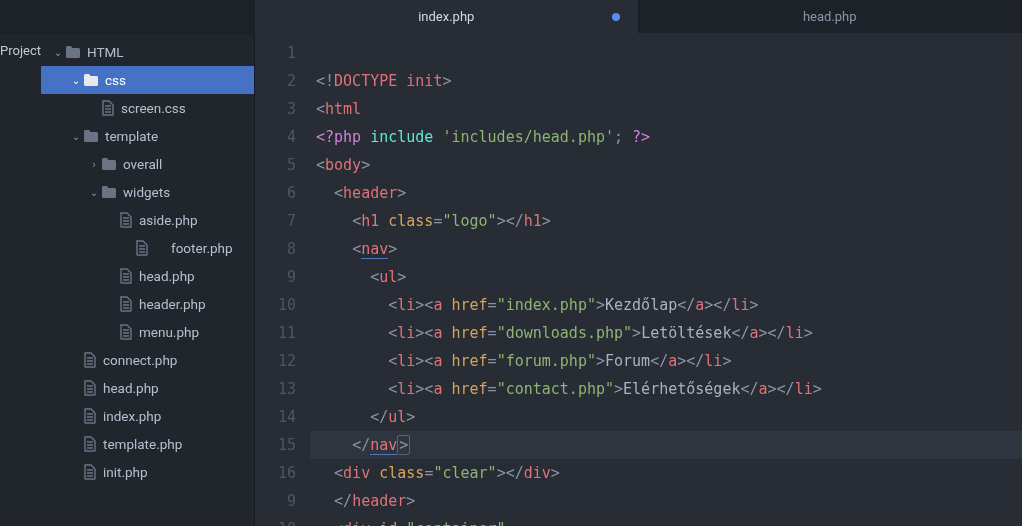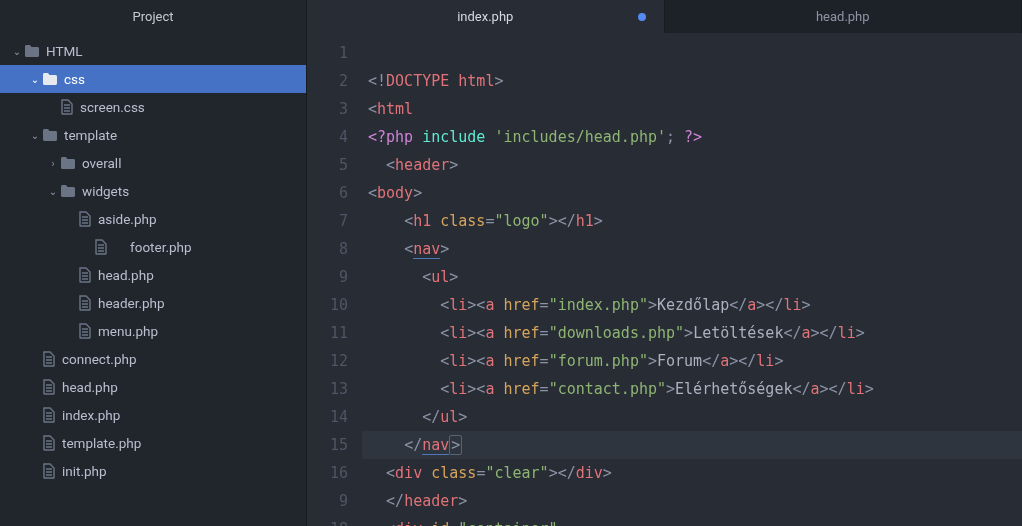--- a/index.html
+++ b/index.html
@@ -9,25 +9,26 @@
   color: #9aa2b1;
   width: 1022px;
   height: 526px;
   overflow: hidden;
   font-size: 14px;
 }
 .app { display: flex; height: 100%; }
 
 
 .sidebar {
-  width: 307px;
+  width: 255px;
   background: #21262d;
   border-right: 1px solid #181c22;
   display: flex;
-  flex-direction: column;
+  flex-direction: row;
+  margin-top: 34px;
 }
 .sidebar-header {
   height: 33px;
   color: #c4c9d4;
   text-align: center;
   line-height: 33px;
   font-size: 13px;
   background: #21262d;
 }
 .tree {
@@ -334,25 +335,25 @@
           <div>12</div>
           <div>13</div>
           <div>14</div>
           <div>15</div>
           <div>16</div>
           <div>9</div>
           <div>18</div>
         </div>
       <div class="code" id="code">
           <div class="code-line"></div>
-          <div class="code-line"><span class="t-punct">&lt;!</span><span class="t-tag">DOCTYPE html</span><span class="t-punct">&gt;</span></div>
+          <div class="code-line"><span class="t-punct">&lt;!</span><span class="t-tag">DOCTYPE init</span><span class="t-punct">&gt;</span></div>
           <div class="code-line"><span class="t-punct">&lt;</span><span class="t-tag">html</span></div>
           <div class="code-line"><span class="t-phpdelim">&lt;?php</span><span> </span><span class="t-phpkw">include</span><span> </span><span class="t-string">'includes/head.php'</span><span class="t-punct">;</span><span> </span><span class="t-phpdelim">?&gt;</span></div>
+          <div class="code-line"><span class="t-punct">&lt;</span><span class="t-tag">body</span><span class="t-punct">&gt;</span></div>
           <div class="code-line">  <span class="t-punct">&lt;</span><span class="t-tag">header</span><span class="t-punct">&gt;</span></div>
-          <div class="code-line"><span class="t-punct">&lt;</span><span class="t-tag">body</span><span class="t-punct">&gt;</span></div>
           <div class="code-line">    <span class="t-punct">&lt;</span><span class="t-tag">h1</span><span> </span><span class="t-attr">class</span><span class="t-punct">=</span><span class="t-string">"logo"</span><span class="t-punct">&gt;&lt;/</span><span class="t-tag">h1</span><span class="t-punct">&gt;</span></div>
           <div class="code-line">    <span class="t-punct">&lt;</span><span class="t-tag t-hl-underline">nav</span><span class="t-punct">&gt;</span></div>
           <div class="code-line">      <span class="t-punct">&lt;</span><span class="t-tag">ul</span><span class="t-punct">&gt;</span></div>
           <div class="code-line">        <span class="t-punct">&lt;</span><span class="t-tag">li</span><span class="t-punct">&gt;&lt;</span><span class="t-tag">a</span><span> </span><span class="t-attr">href</span><span class="t-punct">=</span><span class="t-string">"index.php"</span><span class="t-punct">&gt;</span><span class="t-text">Kezdőlap</span><span class="t-punct">&lt;/</span><span class="t-tag">a</span><span class="t-punct">&gt;&lt;/</span><span class="t-tag">li</span><span class="t-punct">&gt;</span></div>
           <div class="code-line">        <span class="t-punct">&lt;</span><span class="t-tag">li</span><span class="t-punct">&gt;&lt;</span><span class="t-tag">a</span><span> </span><span class="t-attr">href</span><span class="t-punct">=</span><span class="t-string">"downloads.php"</span><span class="t-punct">&gt;</span><span class="t-text">Letöltések</span><span class="t-punct">&lt;/</span><span class="t-tag">a</span><span class="t-punct">&gt;&lt;/</span><span class="t-tag">li</span><span class="t-punct">&gt;</span></div>
           <div class="code-line">        <span class="t-punct">&lt;</span><span class="t-tag">li</span><span class="t-punct">&gt;&lt;</span><span class="t-tag">a</span><span> </span><span class="t-attr">href</span><span class="t-punct">=</span><span class="t-string">"forum.php"</span><span class="t-punct">&gt;</span><span class="t-text">Forum</span><span class="t-punct">&lt;/</span><span class="t-tag">a</span><span class="t-punct">&gt;&lt;/</span><span class="t-tag">li</span><span class="t-punct">&gt;</span></div>
           <div class="code-line">        <span class="t-punct">&lt;</span><span class="t-tag">li</span><span class="t-punct">&gt;&lt;</span><span class="t-tag">a</span><span> </span><span class="t-attr">href</span><span class="t-punct">=</span><span class="t-string">"contact.php"</span><span class="t-punct">&gt;</span><span class="t-text">Elérhetőségek</span><span class="t-punct">&lt;/</span><span class="t-tag">a</span><span class="t-punct">&gt;&lt;/</span><span class="t-tag">li</span><span class="t-punct">&gt;</span></div>
           <div class="code-line">      <span class="t-punct">&lt;/</span><span class="t-tag">ul</span><span class="t-punct">&gt;</span></div>
           <div class="code-line current">    <span class="t-punct">&lt;/</span><span class="t-tag t-hl-underline">nav</span><span class="t-punct t-hl-box">&gt;</span></div>
           <div class="code-line">  <span class="t-punct">&lt;</span><span class="t-tag">div</span><span> </span><span class="t-attr">class</span><span class="t-punct">=</span><span class="t-string">"clear"</span><span class="t-punct">&gt;&lt;/</span><span class="t-tag">div</span><span class="t-punct">&gt;</span></div>

